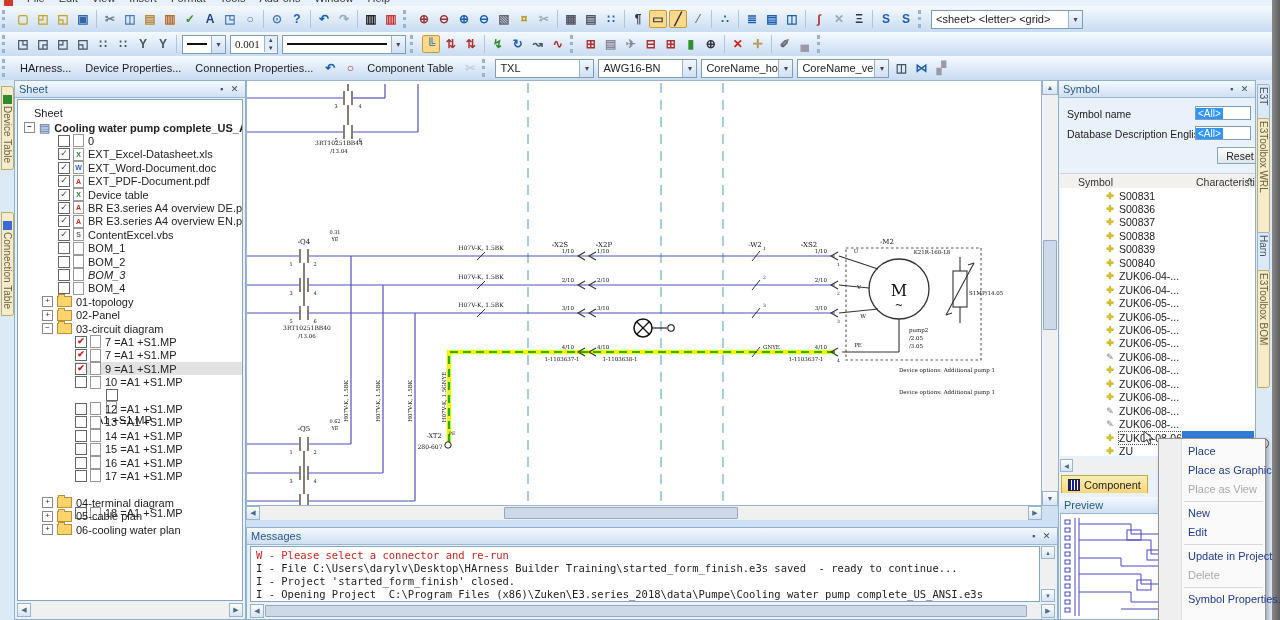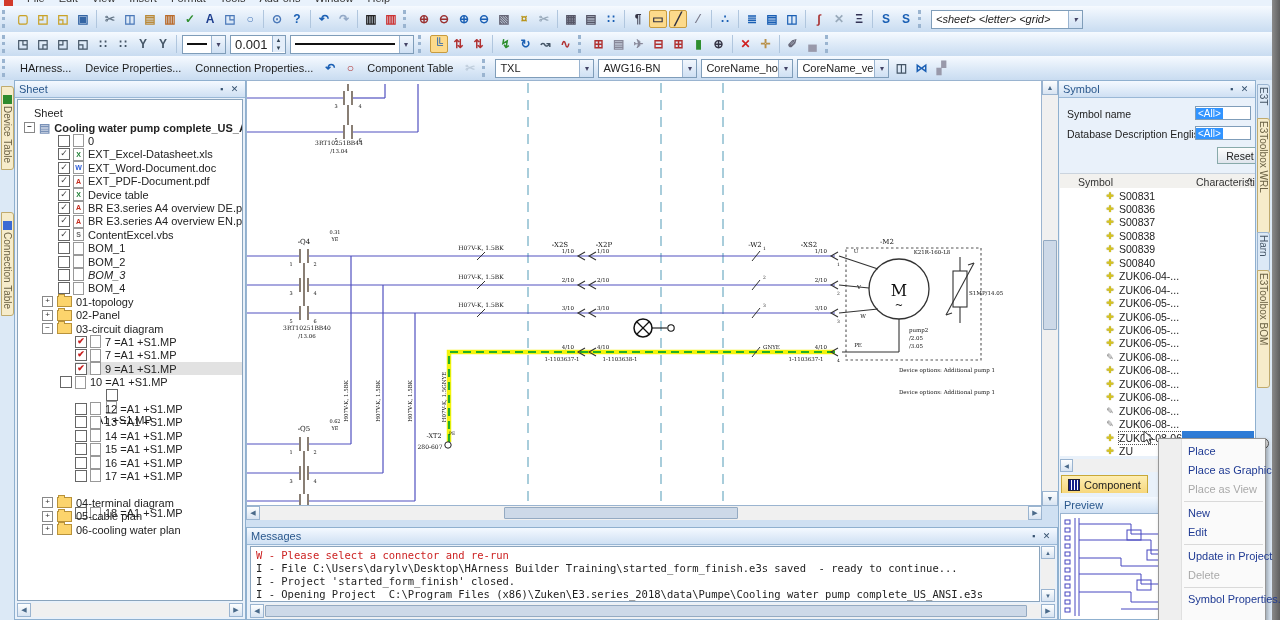--- a/index.html
+++ b/index.html
@@ -19,21 +19,21 @@
   .tbsep{width:1px;height:18px;background:#b0c6de;margin:0 3px;flex:none;}
   .tbgrip{width:5px;height:18px;border-left:3px dotted #9ab4d0;margin:0 3px 0 2px;flex:none;}
   .tbbtn{padding:2px 7px;flex:none;color:#1c1c1c;}
   .combo{height:17px;background:#fff;border:1px solid #7f9db9;display:flex;align-items:center;
          margin:0 2px;flex:none;position:relative;}
   .combo .cv{padding:0 4px;flex:1;white-space:nowrap;overflow:hidden;font-size:11px;}
   .combo .ca{width:13px;height:100%;background:linear-gradient(#f2f7fd,#cfe0f3);border-left:1px solid #9ab4d0;
              display:flex;align-items:center;justify-content:center;font-size:8px;color:#446;flex:none;}
   .linesample{height:2px;background:#111;flex:1;margin:0 4px;}
   .spin{height:17px;background:#fff;border:1px solid #7f9db9;display:flex;align-items:center;margin:0 2px;flex:none;}
-  .spin .sv{padding:0 4px;font-size:13px;}
+  .spin .sv{padding:0 4px;font-size:11px;font-family:Liberation Serif, serif;}
   .spin .sbtns{display:flex;flex-direction:column;width:12px;border-left:1px solid #9ab4d0;}
   .spin .sbtns span{font-size:6px;line-height:8px;text-align:center;background:#e4eefa;color:#345;}
   
   .strip{position:absolute;top:80px;height:540px;background:#dce9f6;}
   .vtab{position:absolute;writing-mode:vertical-rl;font-size:10px;color:#6b6245;
         background:#f6eccb;border:1px solid #c0ab6e;border-radius:0 3px 3px 0;
         display:flex;align-items:center;padding:6px 0;}
   .vtab.blue{background:#dce9f6;border-color:#9ab4d0;color:#456;}
   .vtab .vicon{width:9px;height:9px;margin:2px 1px;flex:none;}
   
@@ -155,21 +155,21 @@
       <div class="tbi" style="color: rgb(26, 95, 180);">▤</div>
       <div class="tbi" style="color: rgb(26, 95, 180);">◫</div>
       <div class="tbsep"></div>
       <div class="tbi" style="color: rgb(170, 51, 51);">∫</div>
       <div class="tbi" style="color: rgb(153, 170, 187);">✕</div>
       <div class="tbi" style="color: rgb(51, 51, 85);">Ξ</div>
       <div class="tbsep"></div>
       <div class="tbi" style="color: rgb(26, 95, 180);">S</div>
       <div class="tbi" style="color: rgb(26, 95, 180);">S</div>
       <div class="tbgrip"></div>
-      <div class="combo" style="width: 150px; font-style: italic;">
+      <div class="combo" style="width: 150px;">
         <span class="cv">&lt;sheet&gt; &lt;letter&gt; &lt;grid&gt;</span>
         <span class="ca">▾</span>
       </div>
     </div>
   <div class="tb tb2" id="tbrow2">
       <div class="tbgrip"></div>
       <div class="tbi" style="color: rgb(68, 85, 102);">◳</div>
       <div class="tbi" style="color: rgb(68, 85, 102);">◲</div>
       <div class="tbi" style="color: rgb(68, 85, 102);">◰</div>
       <div class="tbi" style="color: rgb(68, 85, 102);">◱</div>
@@ -360,21 +360,21 @@
           <div class="trow" style="top: 248.8px; left: 57px;">
             <span class="cb red">✔</span>
             <span class="dicon"></span>
             <span>7 =A1 +S1.MP</span>
           </div>
           <div class="trow sel" style="top: 262.2px; left: 57px;">
             <span class="cb red">✔</span>
             <span class="dicon"></span>
             <span>9 =A1 +S1.MP</span>
           </div>
-          <div class="trow" style="top: 275.6px; left: 42px; justify-content: flex-end;">
+          <div class="trow" style="top: 275.6px; left: 57px; justify-content: flex-end;">
             <span class="cb"></span>
             <span class="dicon"></span>
             <span>10 =A1 +S1.MP</span>
           </div>
           <div class="trow" style="top: 289px; left: 57px; flex-direction: column;">
             <span class="cb"></span>
             <span class="dicon"></span>
             <span>11 =A1 +S1.MP</span>
           </div>
           <div class="trow" style="top: 302.4px; left: 57px;">

